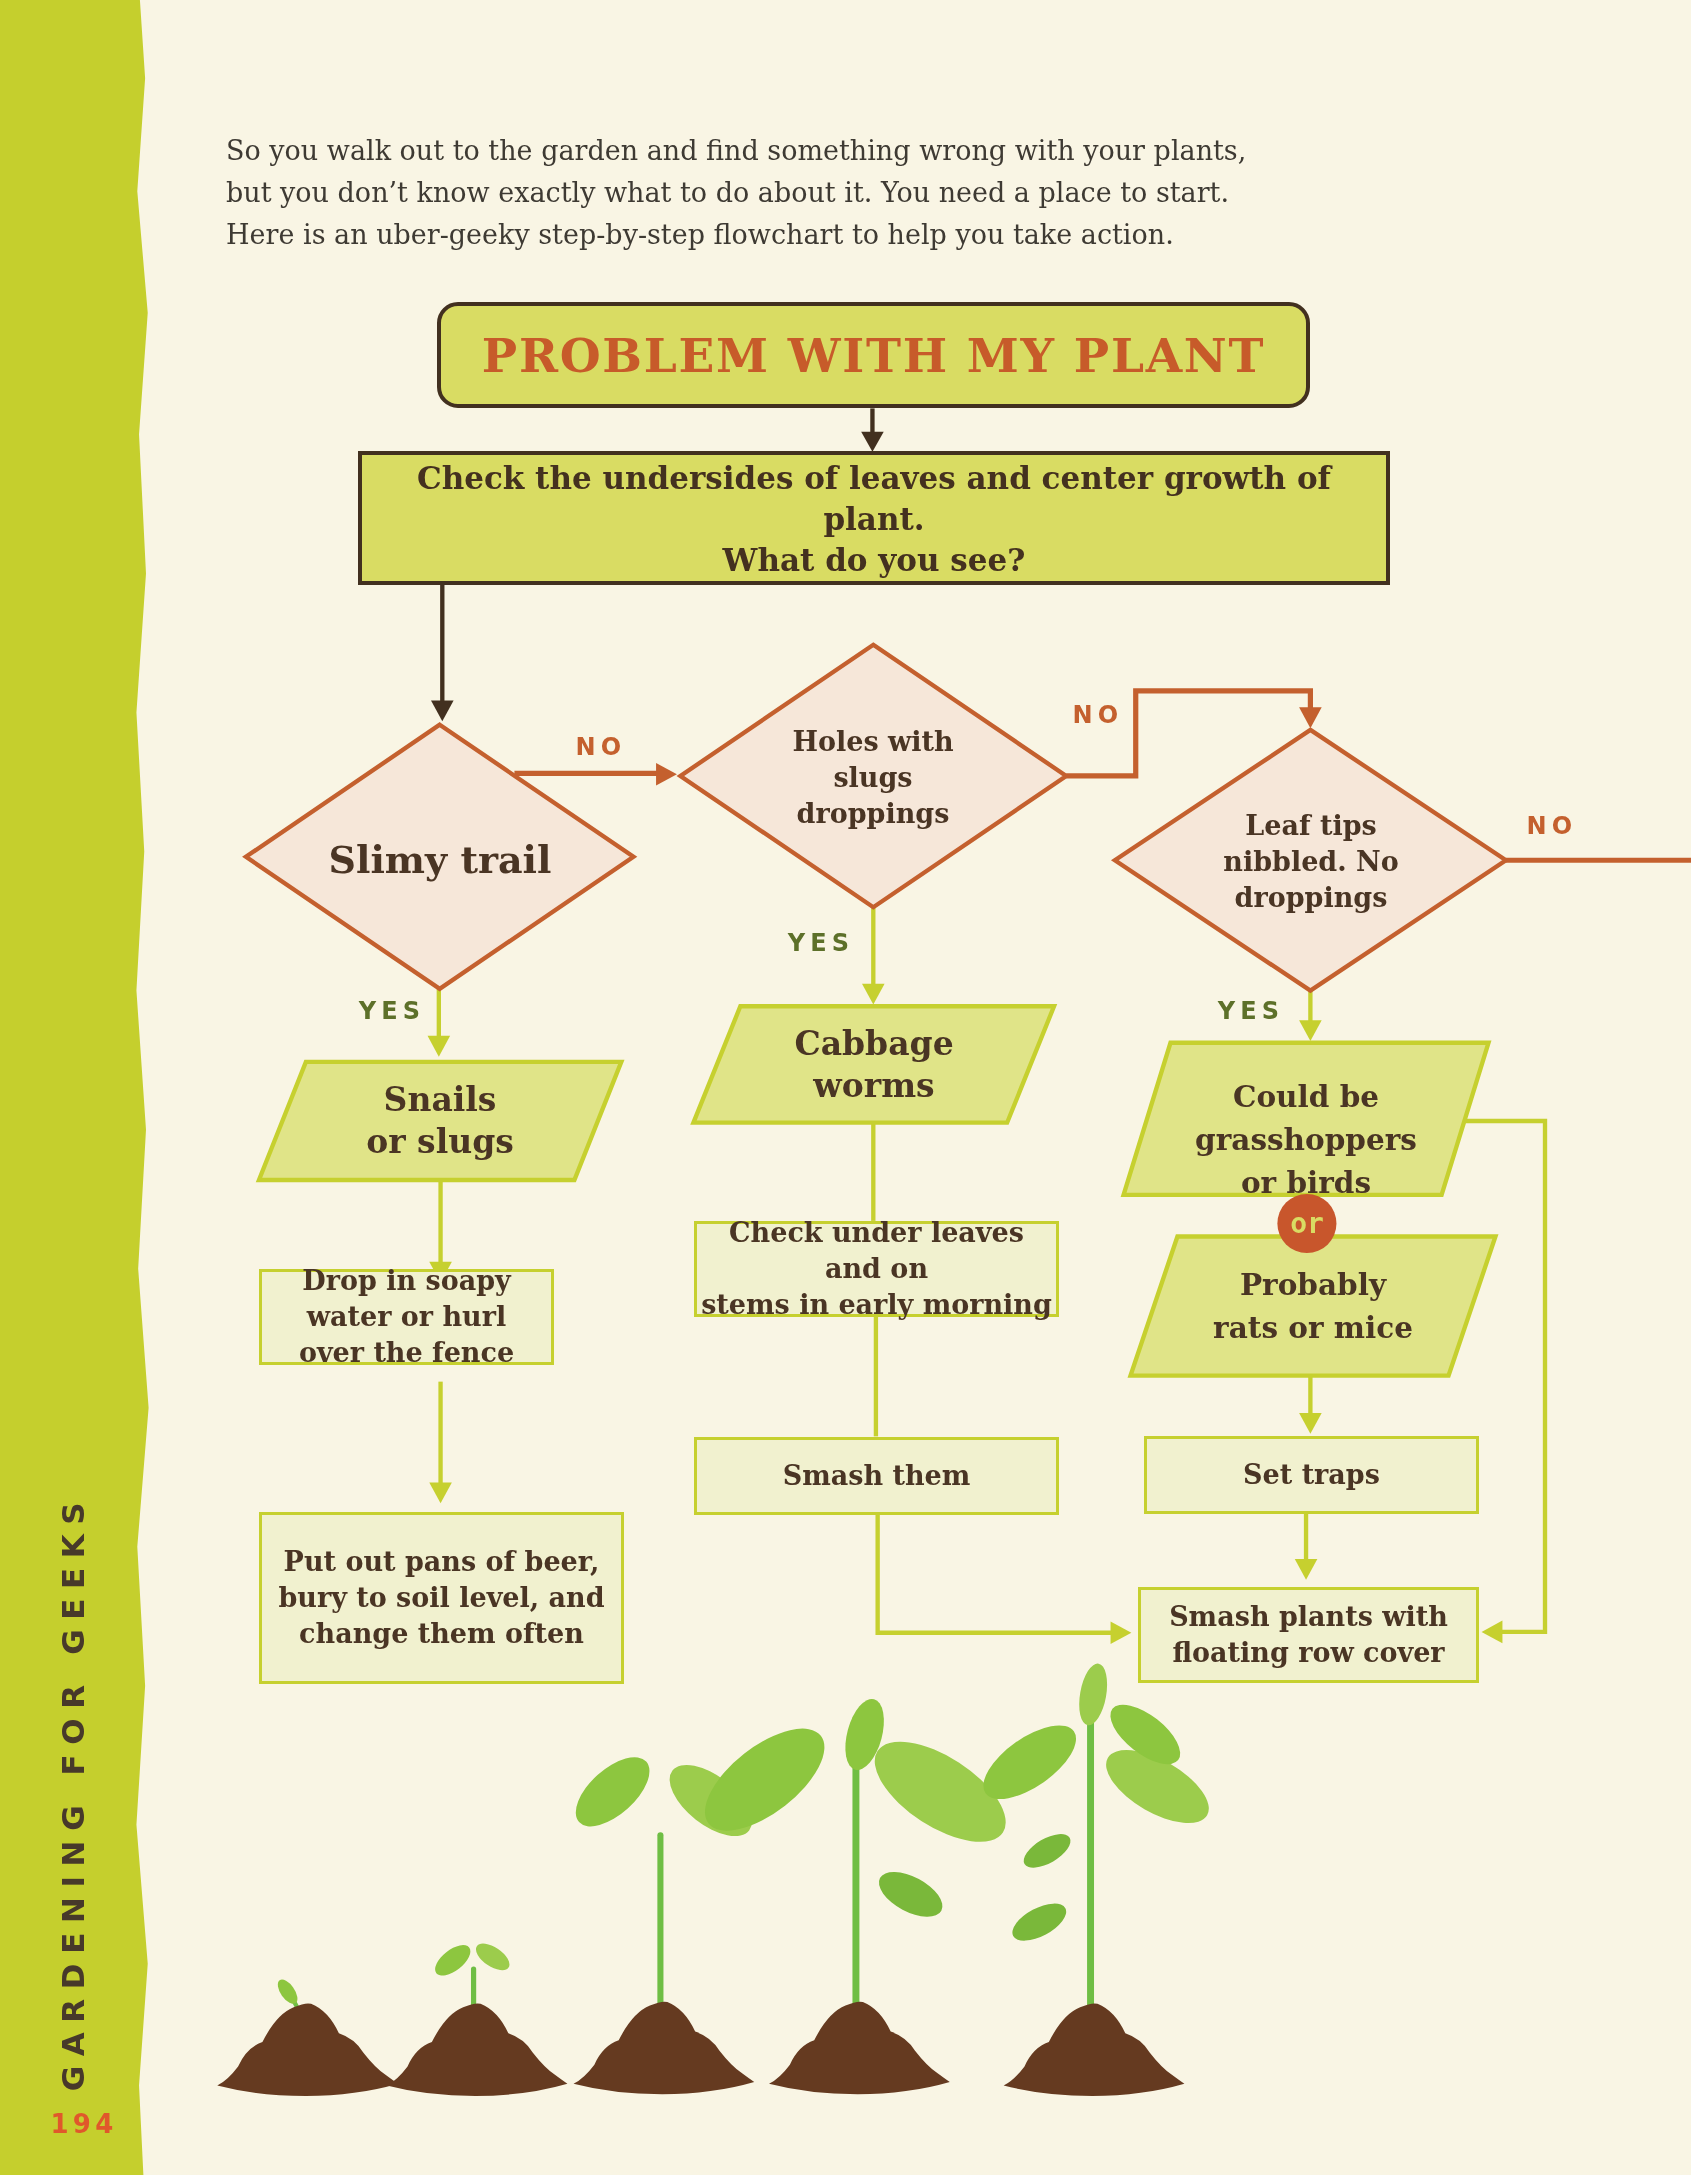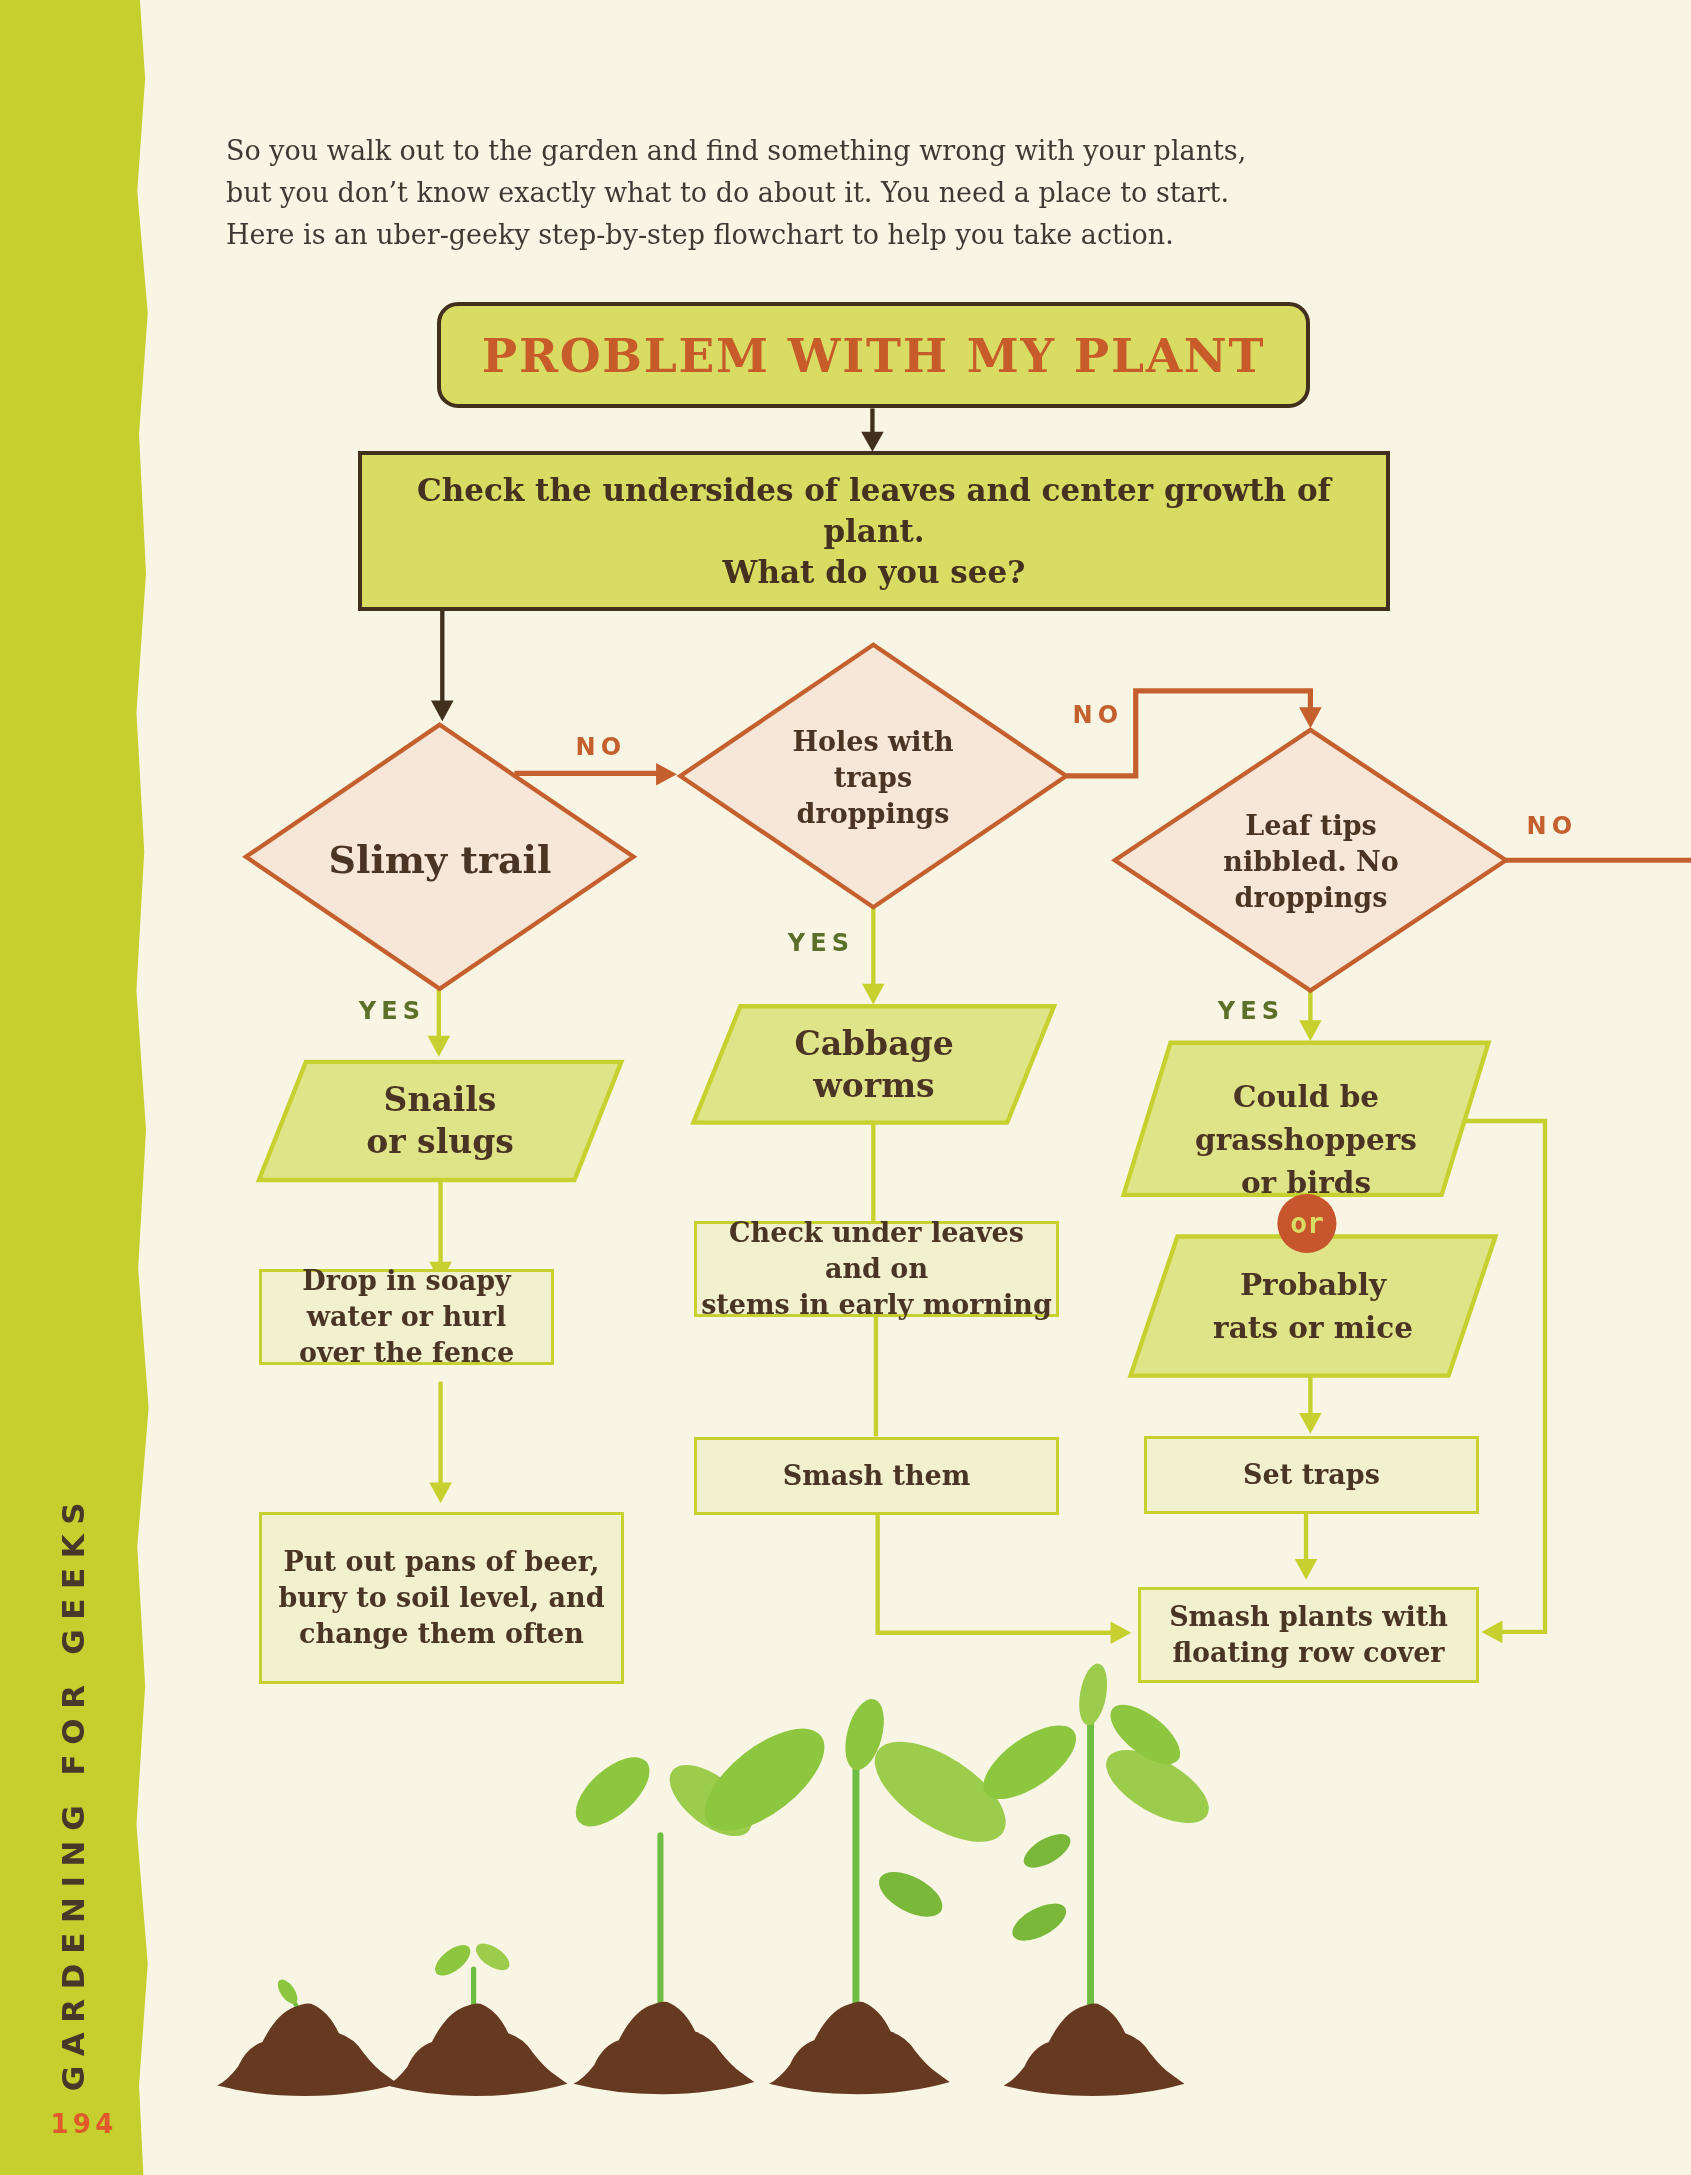--- a/index.html
+++ b/index.html
@@ -14,23 +14,23 @@
 
   
   .intro{position:absolute;left:226px;top:103px;width:1065px;
          font-size:27px;line-height:42px;color:#3e3a33;font-weight:normal;}
 
   
   .pill{position:absolute;left:437px;top:302px;width:873px;height:106px;
         background:#d9dc63;border:4.3px solid #42301f;border-radius:21px;
         display:flex;align-items:center;justify-content:center;box-sizing:border-box;}
   .pill-text{font-size:47px;letter-spacing:1.7px;color:#c75b2a;font-weight:bold;}
-  .ybox{position:absolute;left:358px;top:451px;width:1032px;height:160px;
+  .ybox{position:absolute;left:358px;top:451px;width:1032px;height:134px;
         background:#d9dc63;border:4.3px solid #42301f;box-sizing:border-box;
-        display:flex;flex-direction:column;align-items:center;justify-content:center;}
+        display:flex;flex-direction:column;align-items:center;justify-content:flex-end;}
   .ybox span{display:block;text-align:center;font-size:31px;line-height:41px;
              color:#44311f;font-weight:bold;}
 
   
   .abox{position:absolute;background:#f1f1cf;border:3.5px solid #c6d02f;box-sizing:border-box;
         display:flex;flex-direction:column;align-items:center;justify-content:center;}
   .abox span{display:block;text-align:center;font-size:27px;line-height:36px;
              color:#4a3524;font-weight:bold;}
 
   
@@ -151,21 +151,21 @@
   </div>
 
   <div class="ybox">
     <span>Check the undersides of leaves and center growth of plant.</span>
     <span>What do you see?</span>
   </div>
 
   <div class="ctr" style="left:440px;top:859px;font-size:38px;">Slimy trail</div>
   <div class="ctr" style="left:873px;top:778px;font-size:27px;line-height:36px;">
     <span>Holes with</span>
-    <span>traps</span>
+    <span>slugs</span>
     <span>droppings</span>
   </div>
   <div class="ctr" style="left:1311px;top:862px;font-size:27px;line-height:36px;">
     <span>Leaf tips</span>
     <span>nibbled. No</span>
     <span>droppings</span>
   </div>
 
   <div class="lbl lbl-no" style="left:601px;top:747px;">NO</div>
   <div class="lbl lbl-yes" style="left:392px;top:1011px;">YES</div>

